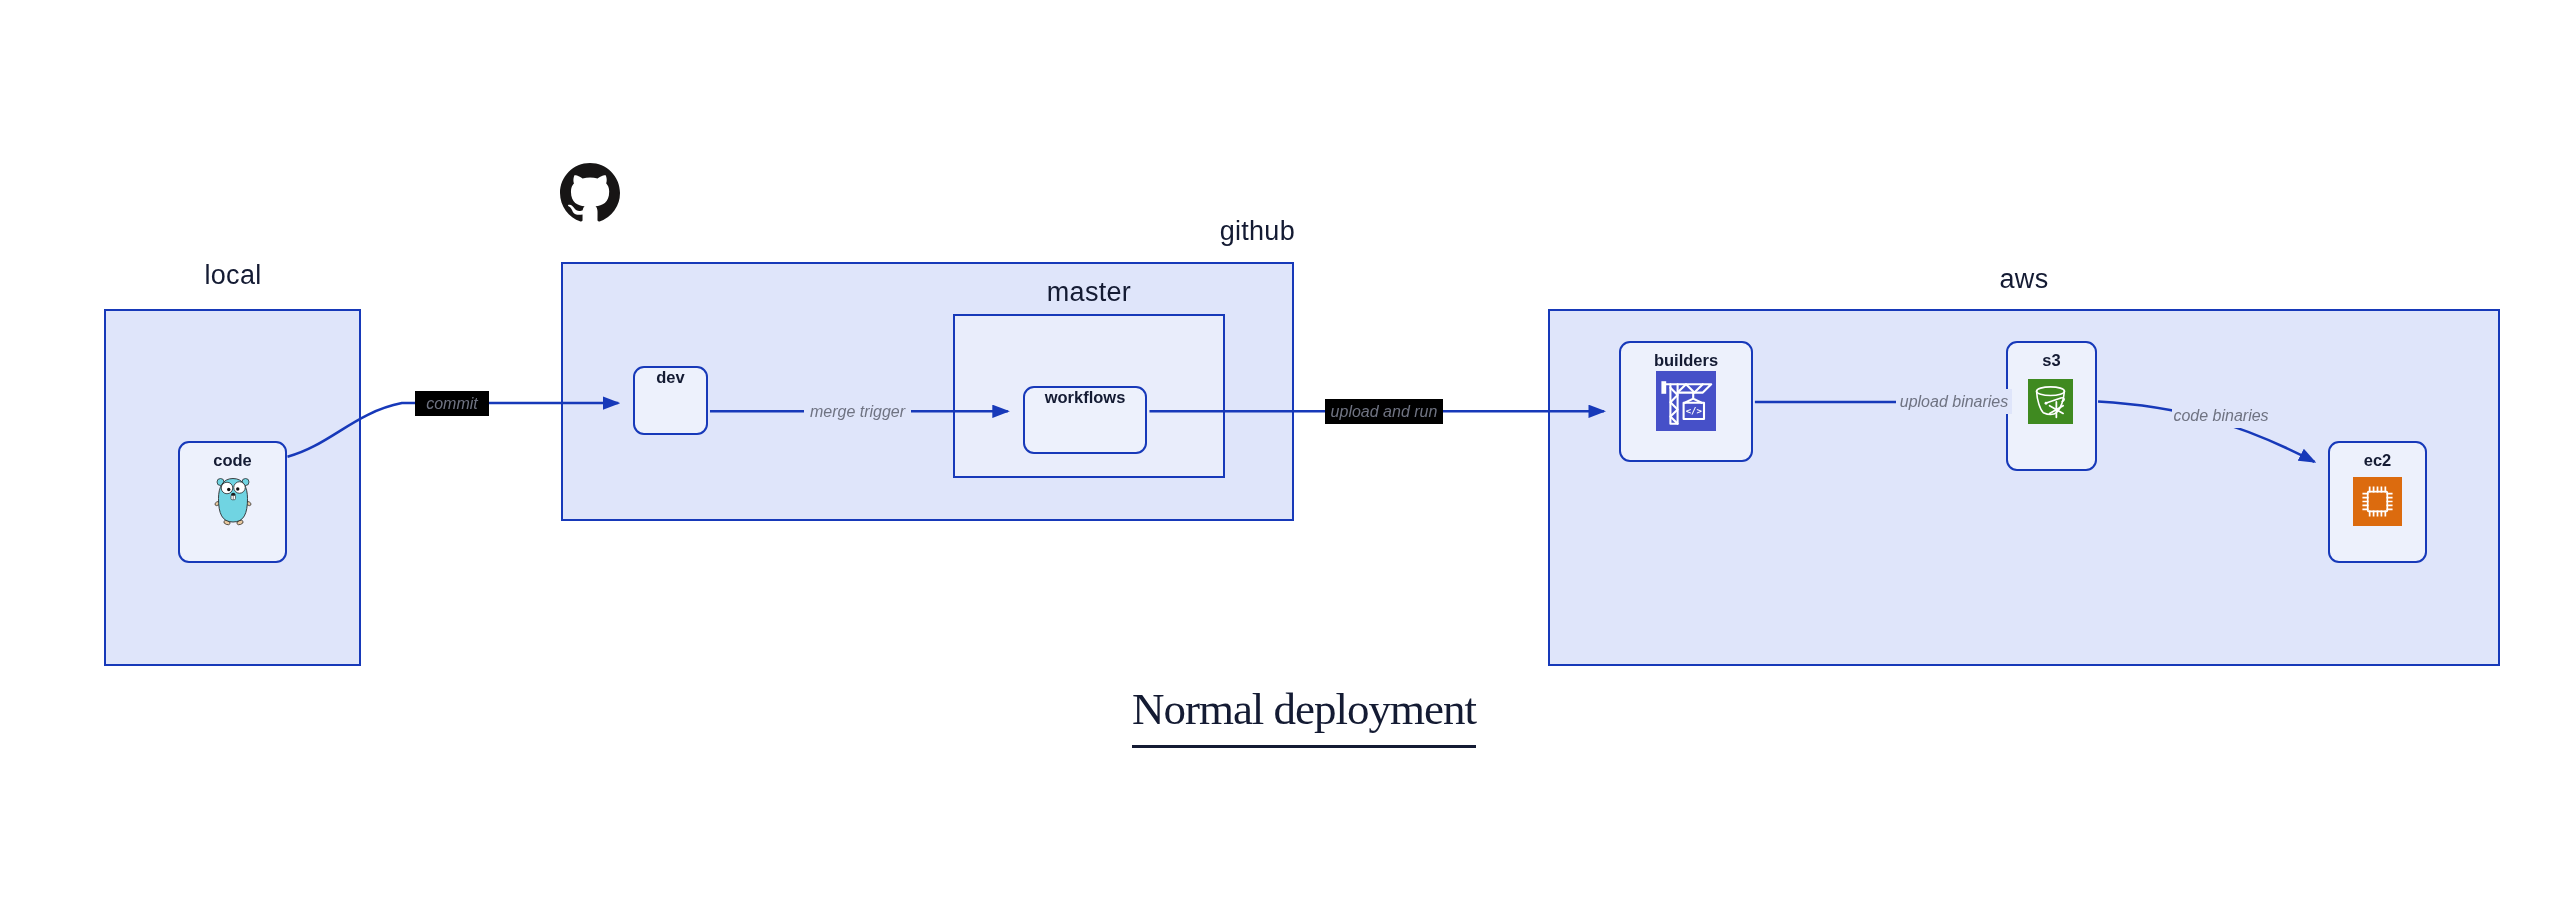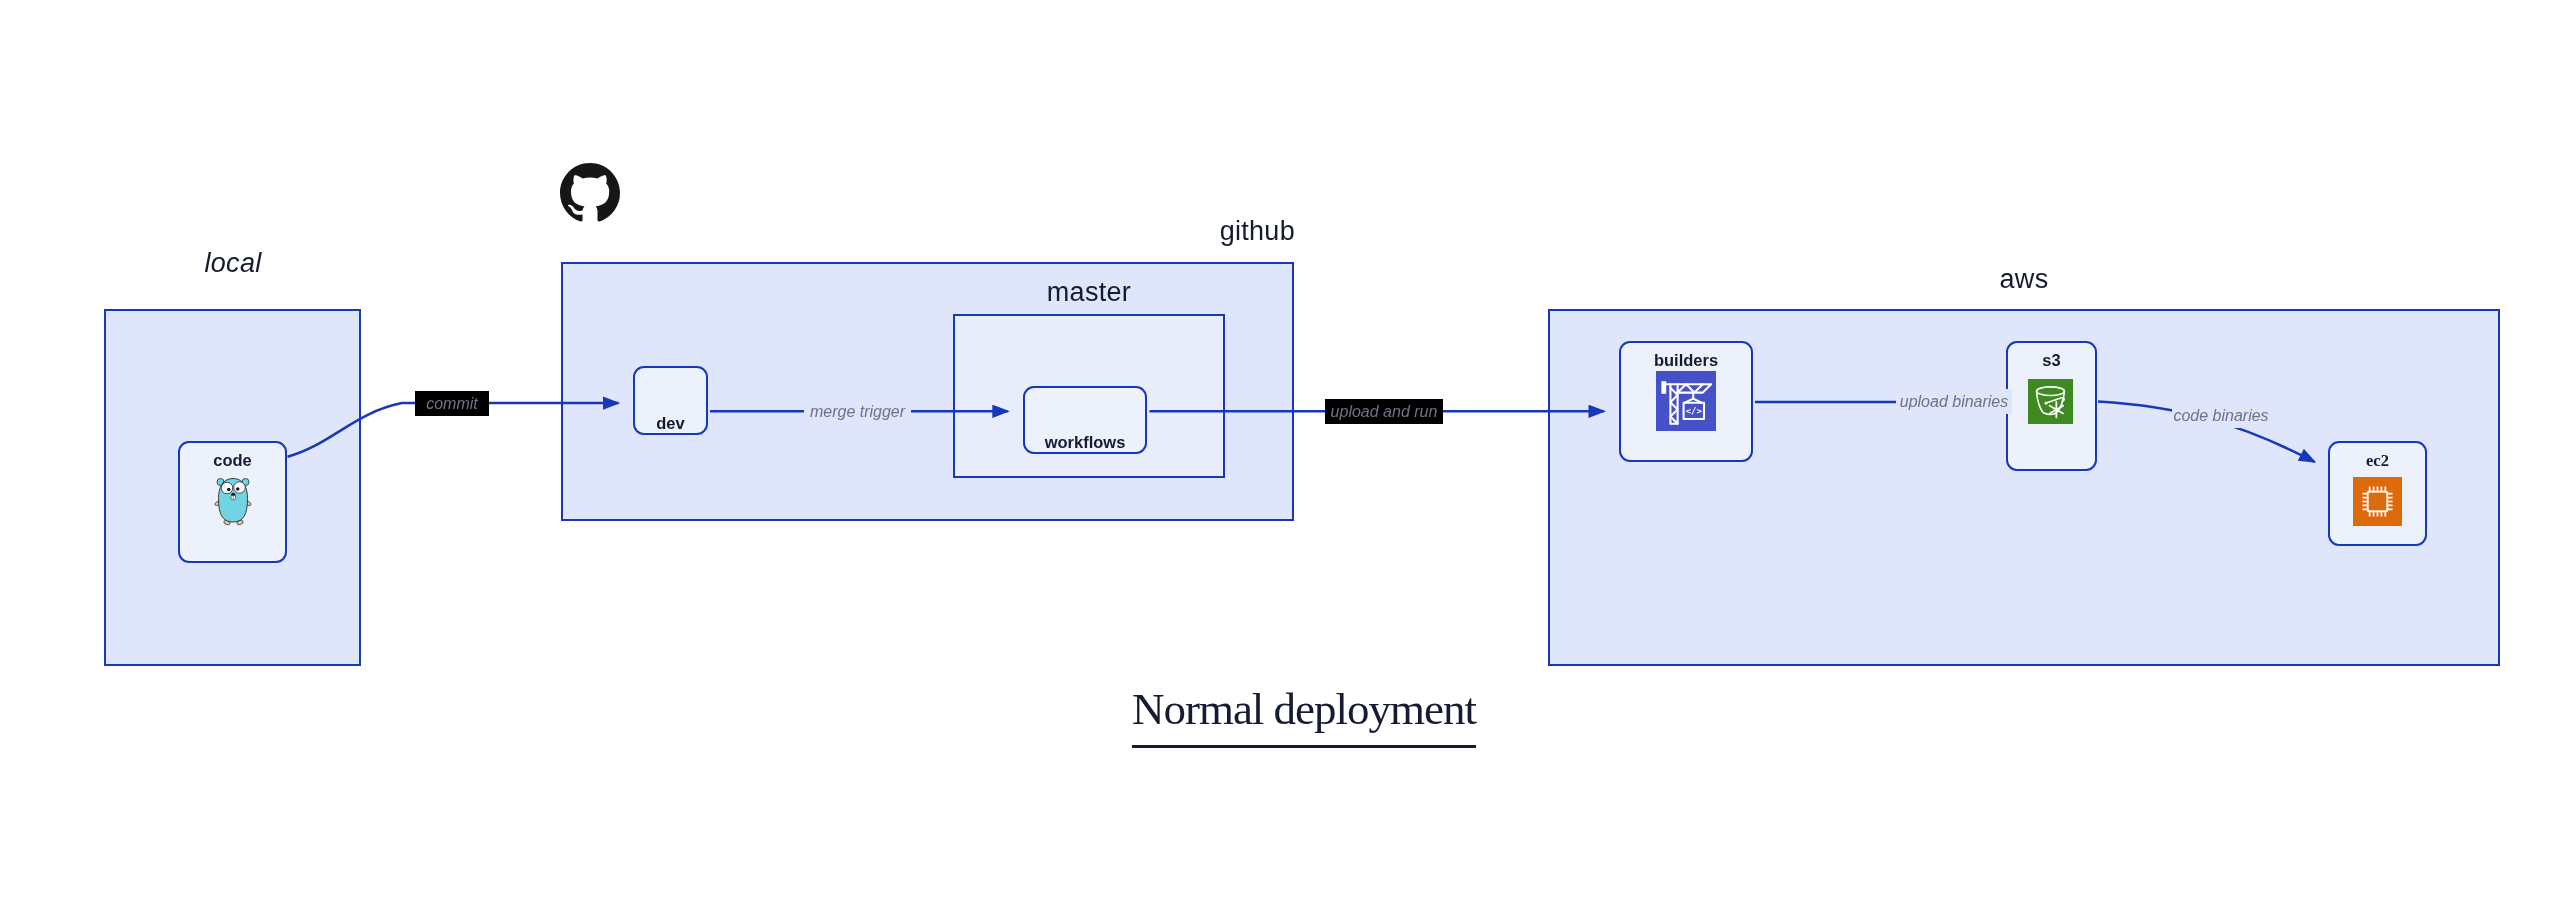--- a/index.html
+++ b/index.html
@@ -14,41 +14,41 @@
   .container.master{background:#e9edfb;}
   #c-local  {left:104px; top:309px; width:257px;  height:357px;}
   #c-github {left:561px;top:262px; width:733px; height:259px;}
   #c-master {left:953px;top:314px; width:272px;  height:164px;}
   #c-aws    {left:1548px;top:309px; width:952px; height:357px;}
   
   .grp-label{
     position:absolute;color:#141b33;font-size:27px;letter-spacing:0.3px;
     text-align:center;white-space:nowrap;
   }
-  #l-local {left:104px; width:258px; top:248px;font-style:italic;}
+  #l-local {left:104px; width:258px; top:260px;}
   #l-github{left:1037px;width:258px; top:216px; text-align:right;}
   #l-master{left:960px;width:258px; top:277px;}
   #l-aws   {left:1895px;width:258px; top:264px;}
   
   .node{
     position:absolute;background:#edf1fc;border:2.6px solid #1739b9;border-radius:11px;
     box-sizing:border-box;text-align:center;
   }
   .node .nlabel{
     display:block;color:#141b33;font-weight:bold;font-size:16.5px;margin-top:8.2px;
     white-space:nowrap;
   }
-  .node.center-label{display:flex;align-items:flex-end;justify-content:center;}
+  .node.center-label{display:flex;align-items:flex-start;justify-content:center;}
   .node.center-label .nlabel{margin-top:0;}
   #n-code     {left:178px; top:441px; width:109px;height:122px;}
   #n-dev      {left:633px;top:366px; width:75px;height:69px;}
   #n-workflows{left:1023px;top:386px; width:124px;height:68px;}
   #n-builders {left:1619px;top:341px; width:134px;height:121px;}
   #n-s3       {left:2006px;top:341px; width:91px;height:130px;}
-  #n-ec2      {left:2328px;top:441px; width:99px;height:105px;font-family:Liberation Serif, serif;}
+  #n-ec2      {left:2328px;top:441px; width:99px;height:122px;}
   
   .icon{position:absolute;}
   #i-octocat {left:560px;top:163px;width:60px;height:60px;}
   #i-gopher  {left:213px; top:472px;width:40px; height:57px;}
   #i-build   {left:1656px;top:371px;width:60px;height:60px;}
   #i-s3      {left:2028px;top:379px;width:45px; height:45px;}
   #i-ec2     {left:2353px;top:477px;width:49px; height:49px;}
   
   #edges{position:absolute;left:0;top:0;z-index:5;pointer-events:none;}
   .edge{stroke:#1739b9;stroke-width:5;fill:none;}

